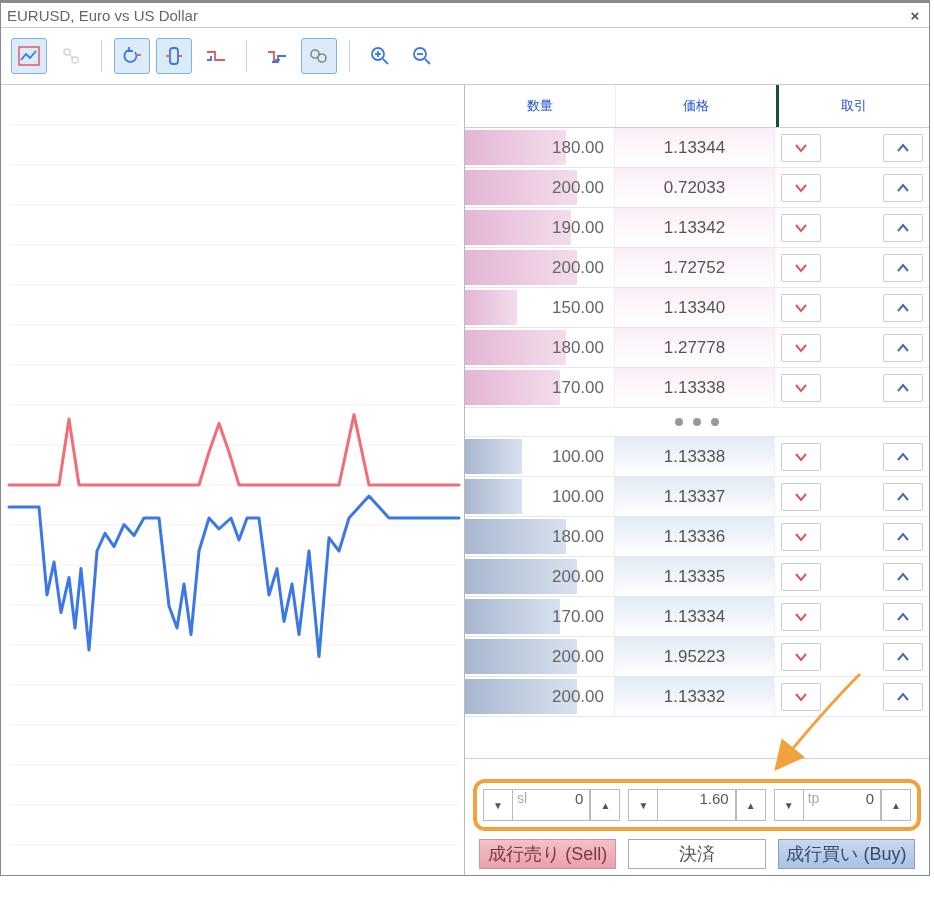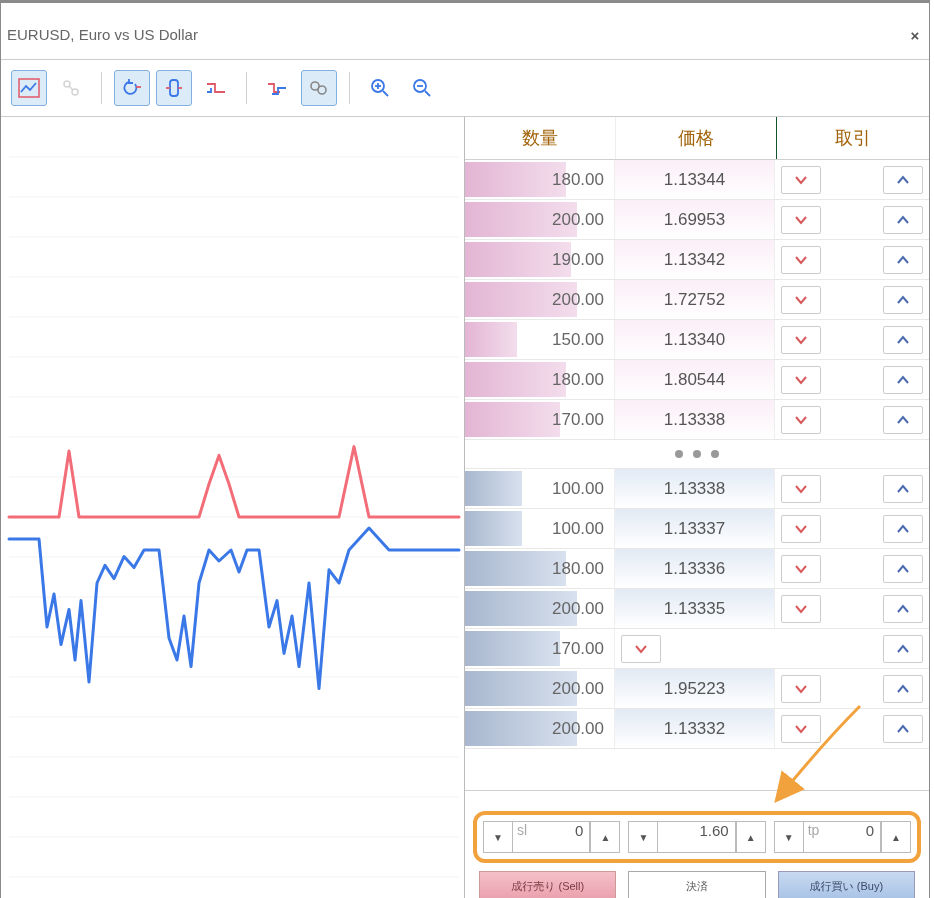--- a/index.html
+++ b/index.html
@@ -1,31 +1,31 @@
 <!DOCTYPE html>
 <html><head>
 <meta charset="utf-8">
 <style>
 html,body{margin:0;padding:0;font-family:"Segoe UI",Arial,sans-serif;font-size:14px;color:#333;background:#fff}
 .window{width:930px;border:1px solid #8a8a8a;border-top:3px solid #8a8a8a;box-sizing:border-box}
-.titlebar{height:24px;background:#fff;border-bottom:1px solid #ccc;display:flex;align-items:flex-end;padding:16px 6px;font-size:15px;color:#666}
+.titlebar{height:24px;background:#fff;border-bottom:1px solid #ccc;display:flex;align-items:center;padding:0 6px;font-size:15px;color:#666}
 .titlebar .title{flex:1;white-space:nowrap}
 .titlebar .close{width:16px;height:16px;display:flex;align-items:center;justify-content:center;font-weight:bold;color:#555;cursor:pointer;font-size:15px}
 .toolbar{height:44px;display:flex;align-items:center;gap:12px;padding:6px 10px;border-bottom:1px solid #ccc;background:#fff}
 .tb-group{display:flex;gap:6px;align-items:center}
 .tb-btn{width:34px;height:34px;border:1px solid transparent;border-radius:3px;display:flex;align-items:center;justify-content:center;background:#fff;cursor:pointer}
 .tb-btn.active{border-color:#7fb0e0;background:#dcebf8}
 .tb-sep{width:1px;height:32px;background:#d0d0d0}
 .body{display:flex;height:790px}
 .chart-pane{flex:0 0 463px;border-right:1px solid #bbb;position:relative;background:#fff;overflow:hidden}
 .dom-pane{flex:1;display:flex;flex-direction:column}
 .dom-header{display:flex;height:42px;border-bottom:1px solid #d0d0d0}
-.dom-header>div{display:flex;align-items:center;justify-content:center;font-size:18px;color:#a16207;font-weight:500}
+.dom-header>div{display:flex;align-items:center;justify-content:center;font-size:13px;color:#1d4ed8;font-weight:500}
 .col-qty{flex:0 0 150px;border-right:1px solid #eee}
-.col-price{flex:0 0 160px;border-right:1px solid #14532d}
+.col-price{flex:0 0 160px;border-right:3px solid #14532d}
 .col-trade{flex:1}
 .dom-rows{flex:1;overflow:hidden}
 .dom-row{display:flex;height:39px;border-bottom:1px solid #e8e8e8}
 .cell{display:flex;align-items:center;box-sizing:border-box}
 .cell-qty{flex:0 0 150px;justify-content:flex-end;padding-right:10px;border-right:1px solid #eee;font-size:17px;color:#666;position:relative;overflow:hidden}
 .cell-price{flex:0 0 160px;justify-content:center;font-size:17px;color:#555;border-right:1px solid #eee;position:relative;overflow:hidden}
 .cell-trade{flex:1;display:flex;align-items:center;gap:6px;padding:0 6px}
 .qty-bar{position:absolute;left:0;top:2px;bottom:2px;z-index:0}
 .qty-text{position:relative;z-index:1}
 .ask .qty-bar{background:linear-gradient(to right,#e3b5d4 0%,#f3ddec 100%)}
@@ -38,21 +38,21 @@
 .dot{width:8px;height:8px;border-radius:50%;background:#999}
 .footer{position:relative;padding:20px 8px 6px;border-top:1px solid #d0d0d0}
 .stepper-row{display:flex;gap:8px;padding:6px;border:4px solid #f2a23c;border-radius:12px}
 .stepper{flex:1;display:flex;height:30px;border:1px solid #bbb}
 .st-btn{width:28px;display:flex;align-items:center;justify-content:center;border-right:1px solid #bbb;cursor:pointer;font-size:10px;color:#555}
 .st-btn:last-child{border-right:none;border-left:1px solid #bbb}
 .st-field{flex:1;display:flex;align-items:flex-start;border-right:1px solid #bbb}
 .st-ph{color:#aaa;padding-left:4px;font-size:14px}
 .st-val{flex:1;text-align:right;padding-right:6px;font-size:15px;color:#555}
 .action-row{display:flex;gap:12px;padding:8px 6px 0}
-.act-btn{flex:1;height:28px;display:flex;align-items:center;justify-content:center;border:1px solid #aaa;font-size:11px;white-space:nowrap;overflow:hidden;color:#555;cursor:pointer}
+.act-btn{flex:1;height:28px;display:flex;align-items:center;justify-content:center;border:1px solid #aaa;font-size:18px;white-space:nowrap;overflow:hidden;color:#555;cursor:pointer}
 .act-sell{background:linear-gradient(#f5c0c8,#e9a0ad);color:#7a3a42;border-color:#c99}
 .act-buy{background:linear-gradient(#c8d9f0,#a8c3e6);color:#3a4a6a;border-color:#99b}
 .arrow-callout{position:absolute;pointer-events:none}
 svg{display:block}
 </style>
 </head>
 <body>
 
 <div class="window">
   <div class="titlebar">
@@ -186,21 +186,21 @@
                   <polyline points="2,8 7,2 12,8" fill="none" stroke="#4a6ab0" stroke-width="2"></polyline>
                 </svg>
               </div>
             </div>
           </div>
           <div class="dom-row ask">
             <div class="cell cell-qty">
               <div class="qty-bar" style="width:75%"></div>
               <span class="qty-text">200.00</span>
             </div>
-            <div class="cell cell-price">1.69953</div>
+            <div class="cell cell-price">0.72033</div>
             <div class="cell cell-trade">
               <div class="trade-btn">
                 <svg width="14" height="10">
                   <polyline points="2,2 7,8 12,2" fill="none" stroke="#d85a5a" stroke-width="2"></polyline>
                 </svg>
               </div>
               <div class="trade-btn stretch" style="visibility:hidden"></div>
               <div class="trade-btn">
                 <svg width="14" height="10">
                   <polyline points="2,8 7,2 12,8" fill="none" stroke="#4a6ab0" stroke-width="2"></polyline>
@@ -266,21 +266,21 @@
                   <polyline points="2,8 7,2 12,8" fill="none" stroke="#4a6ab0" stroke-width="2"></polyline>
                 </svg>
               </div>
             </div>
           </div>
           <div class="dom-row ask">
             <div class="cell cell-qty">
               <div class="qty-bar" style="width:68%"></div>
               <span class="qty-text">180.00</span>
             </div>
-            <div class="cell cell-price">1.80544</div>
+            <div class="cell cell-price">1.27778</div>
             <div class="cell cell-trade">
               <div class="trade-btn">
                 <svg width="14" height="10">
                   <polyline points="2,2 7,8 12,2" fill="none" stroke="#d85a5a" stroke-width="2"></polyline>
                 </svg>
               </div>
               <div class="trade-btn stretch" style="visibility:hidden"></div>
               <div class="trade-btn">
                 <svg width="14" height="10">
                   <polyline points="2,8 7,2 12,8" fill="none" stroke="#4a6ab0" stroke-width="2"></polyline>
@@ -391,20 +391,21 @@
                   <polyline points="2,8 7,2 12,8" fill="none" stroke="#4a6ab0" stroke-width="2"></polyline>
                 </svg>
               </div>
             </div>
           </div>
           <div class="dom-row bid">
             <div class="cell cell-qty">
               <div class="qty-bar" style="width:64%"></div>
               <span class="qty-text">170.00</span>
             </div>
+            <div class="cell cell-price">1.13334</div>
             <div class="cell cell-trade">
               <div class="trade-btn">
                 <svg width="14" height="10">
                   <polyline points="2,2 7,8 12,2" fill="none" stroke="#d85a5a" stroke-width="2"></polyline>
                 </svg>
               </div>
               <div class="trade-btn stretch" style="visibility:hidden"></div>
               <div class="trade-btn">
                 <svg width="14" height="10">
                   <polyline points="2,8 7,2 12,8" fill="none" stroke="#4a6ab0" stroke-width="2"></polyline>

